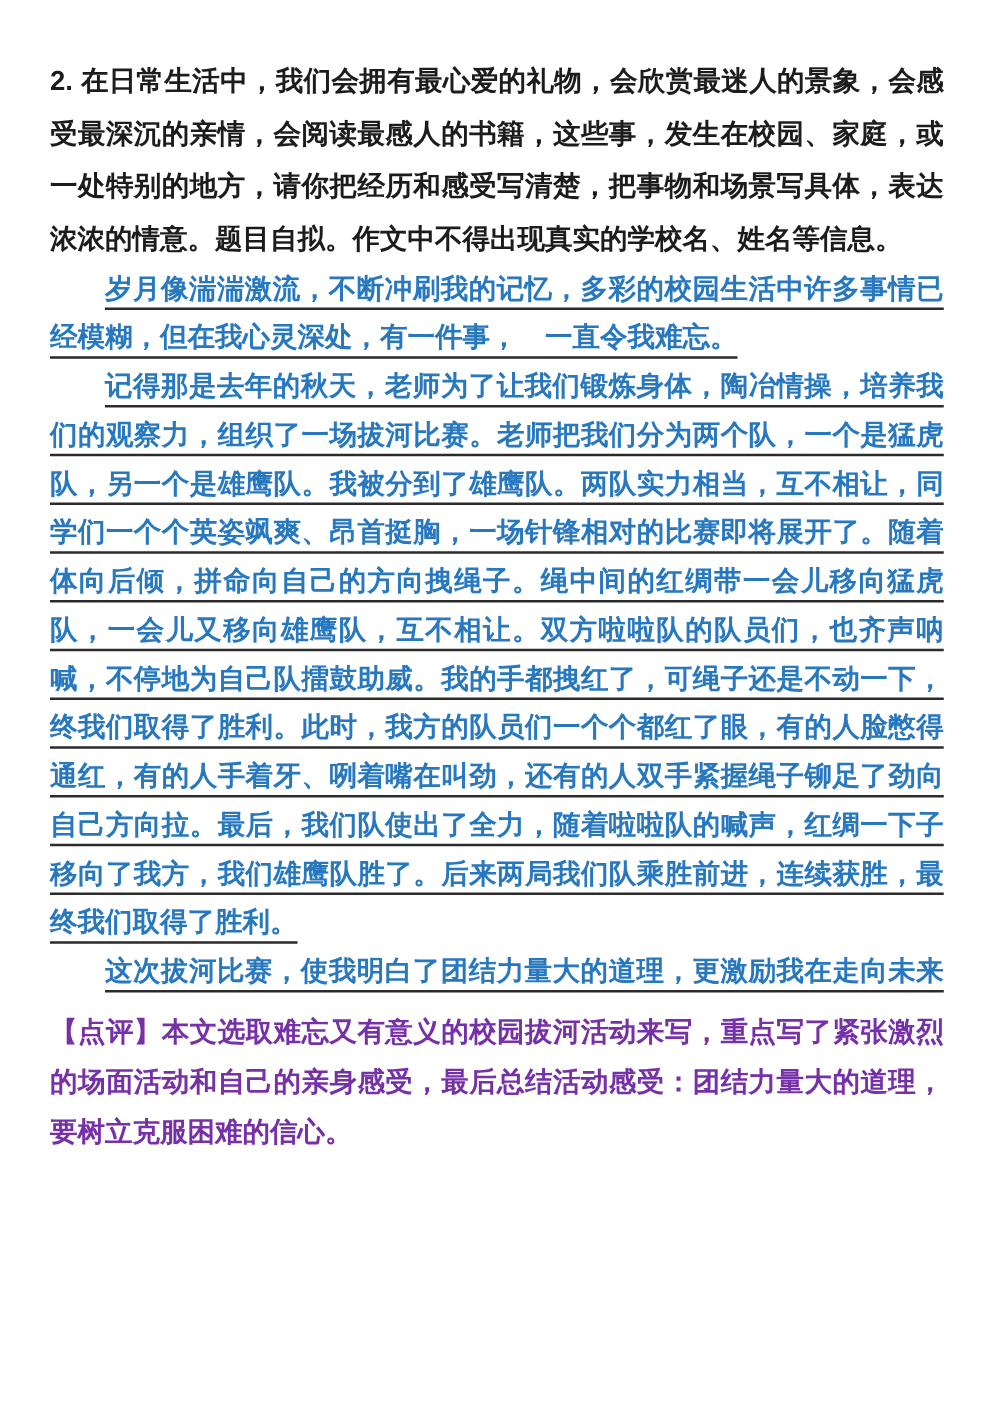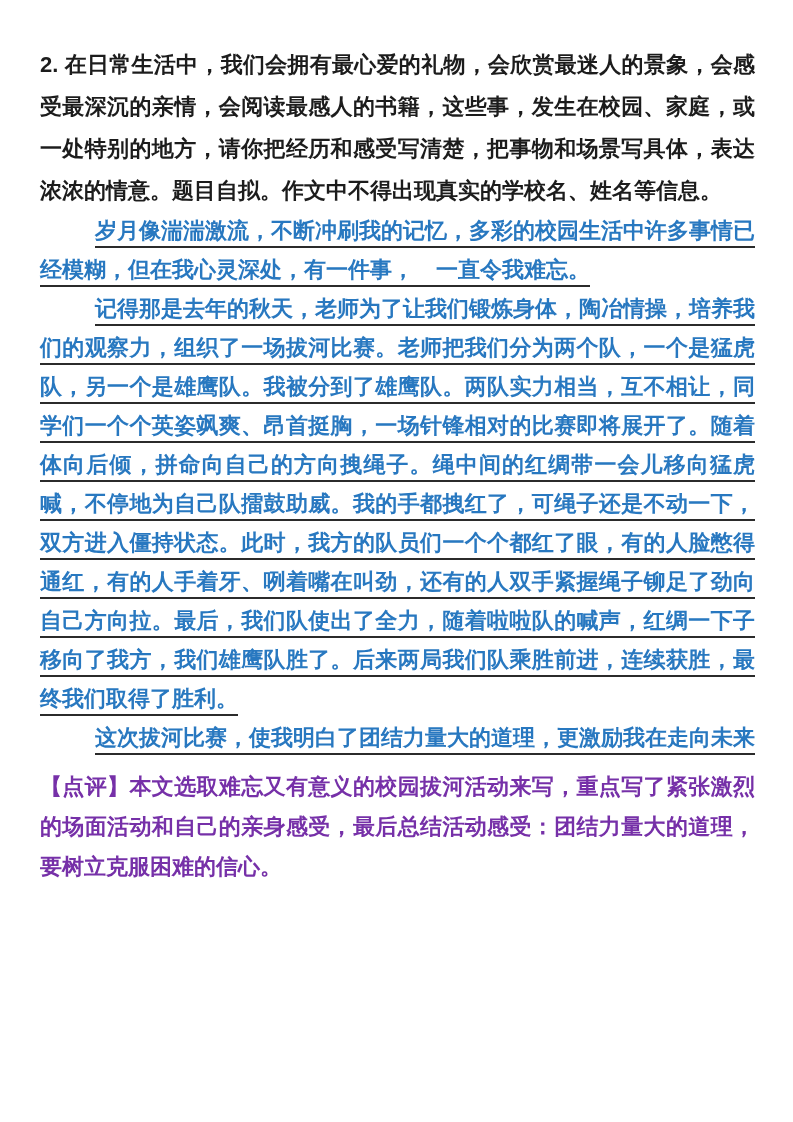--- a/index.html
+++ b/index.html
@@ -39,21 +39,21 @@
   }
   
   .essay{margin-top:4px;}
   .bline{
     font-size:22px;line-height:30px;
     color:var(--essay-text);
     border-bottom:2px solid var(--underline);
     margin-bottom:7px;
     text-align:justify;text-align-last:justify;
   }
-  .bline.indent{margin-left:55px;}
+  .bline.indent{margin-left:44px;}
   .blast{height:39px;}
   .bpartial{
     display:inline-block;
     font-size:22px;line-height:30px;
     color:var(--essay-text);
     border-bottom:2px solid var(--underline);
     text-align:left;
   }
   
   .comment{margin-top:12px;}
@@ -83,22 +83,23 @@
       <div class="bline indent">岁月像湍湍激流，不断冲刷我的记忆，多彩的校园生活中许多事情已</div>
       <div class="blast"><span class="bpartial">经模糊，但在我心灵深处，有一件事，　一直令我难忘。</span></div>
     </div>
 
     <div class="para">
       <div class="bline indent">记得那是去年的秋天，老师为了让我们锻炼身体，陶冶情操，培养我</div>
       <div class="bline">们的观察力，组织了一场拔河比赛。老师把我们分为两个队，一个是猛虎</div>
       <div class="bline">队，另一个是雄鹰队。我被分到了雄鹰队。两队实力相当，互不相让，同</div>
       <div class="bline">学们一个个英姿飒爽、昂首挺胸，一场针锋相对的比赛即将展开了。随着</div>
       <div class="bline">体向后倾，拼命向自己的方向拽绳子。绳中间的红绸带一会儿移向猛虎</div>
+      <div class="bline">队，一会儿又移向雄鹰队，互不相让。双方啦啦队的队员们，也齐声呐</div>
       <div class="bline">喊，不停地为自己队擂鼓助威。我的手都拽红了，可绳子还是不动一下，</div>
-      <div class="bline">双方进入僵持状态。此时，我方的队员们一个个都红了眼，有的人脸憋得</div>
+      <div class="bline">终我们取得了胜利。此时，我方的队员们一个个都红了眼，有的人脸憋得</div>
       <div class="bline">通红，有的人手着牙、咧着嘴在叫劲，还有的人双手紧握绳子铆足了劲向</div>
       <div class="bline">自己方向拉。最后，我们队使出了全力，随着啦啦队的喊声，红绸一下子</div>
       <div class="bline">移向了我方，我们雄鹰队胜了。后来两局我们队乘胜前进，连续获胜，最</div>
       <div class="blast"><span class="bpartial">终我们取得了胜利。</span></div>
     </div>
 
     <div class="para">
       <div class="bline indent">这次拔河比赛，使我明白了团结力量大的道理，更激励我在走向未来</div>
     </div>
 

